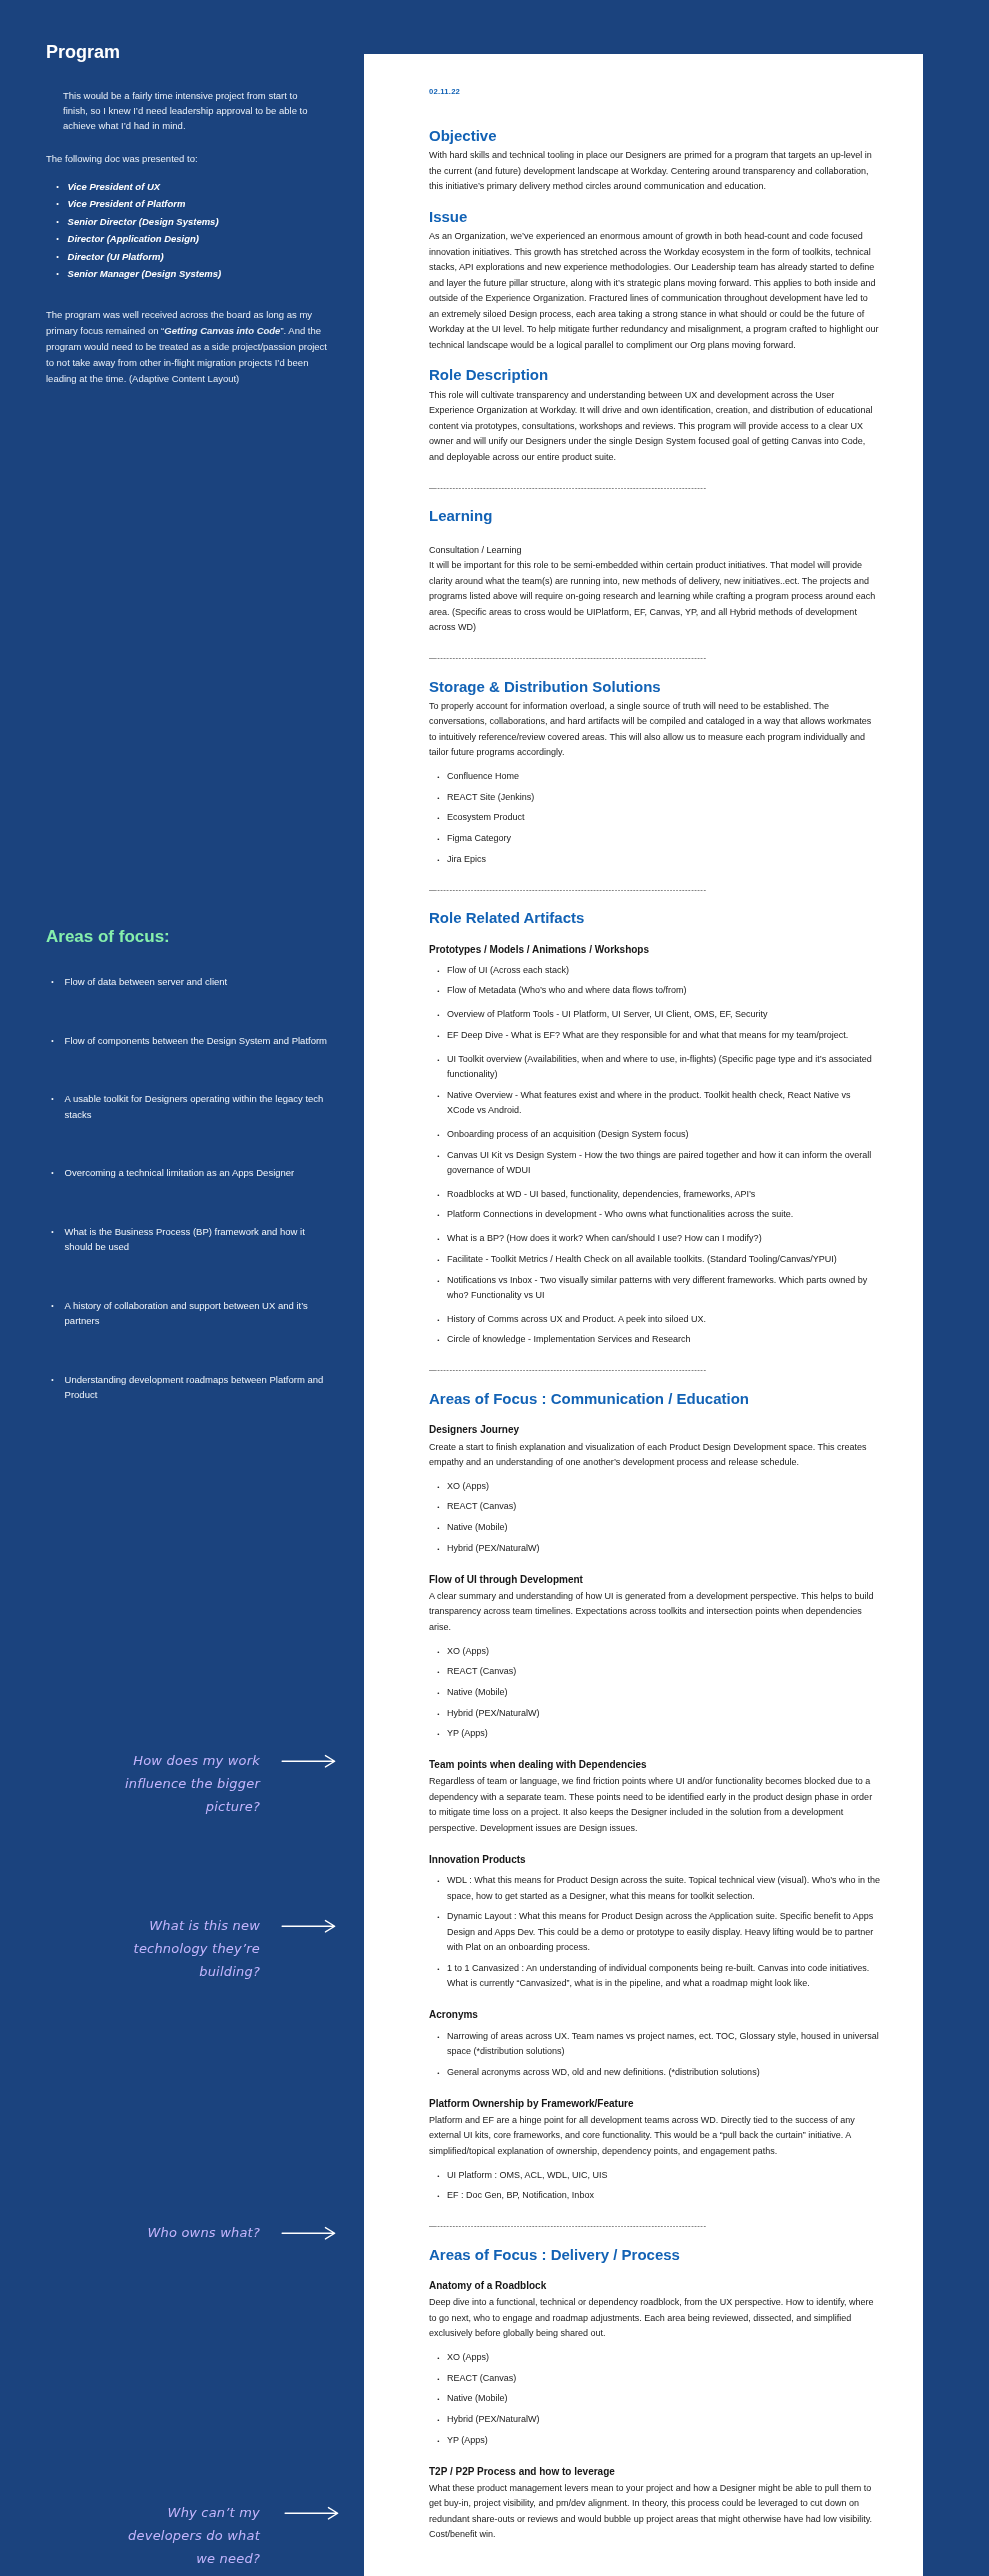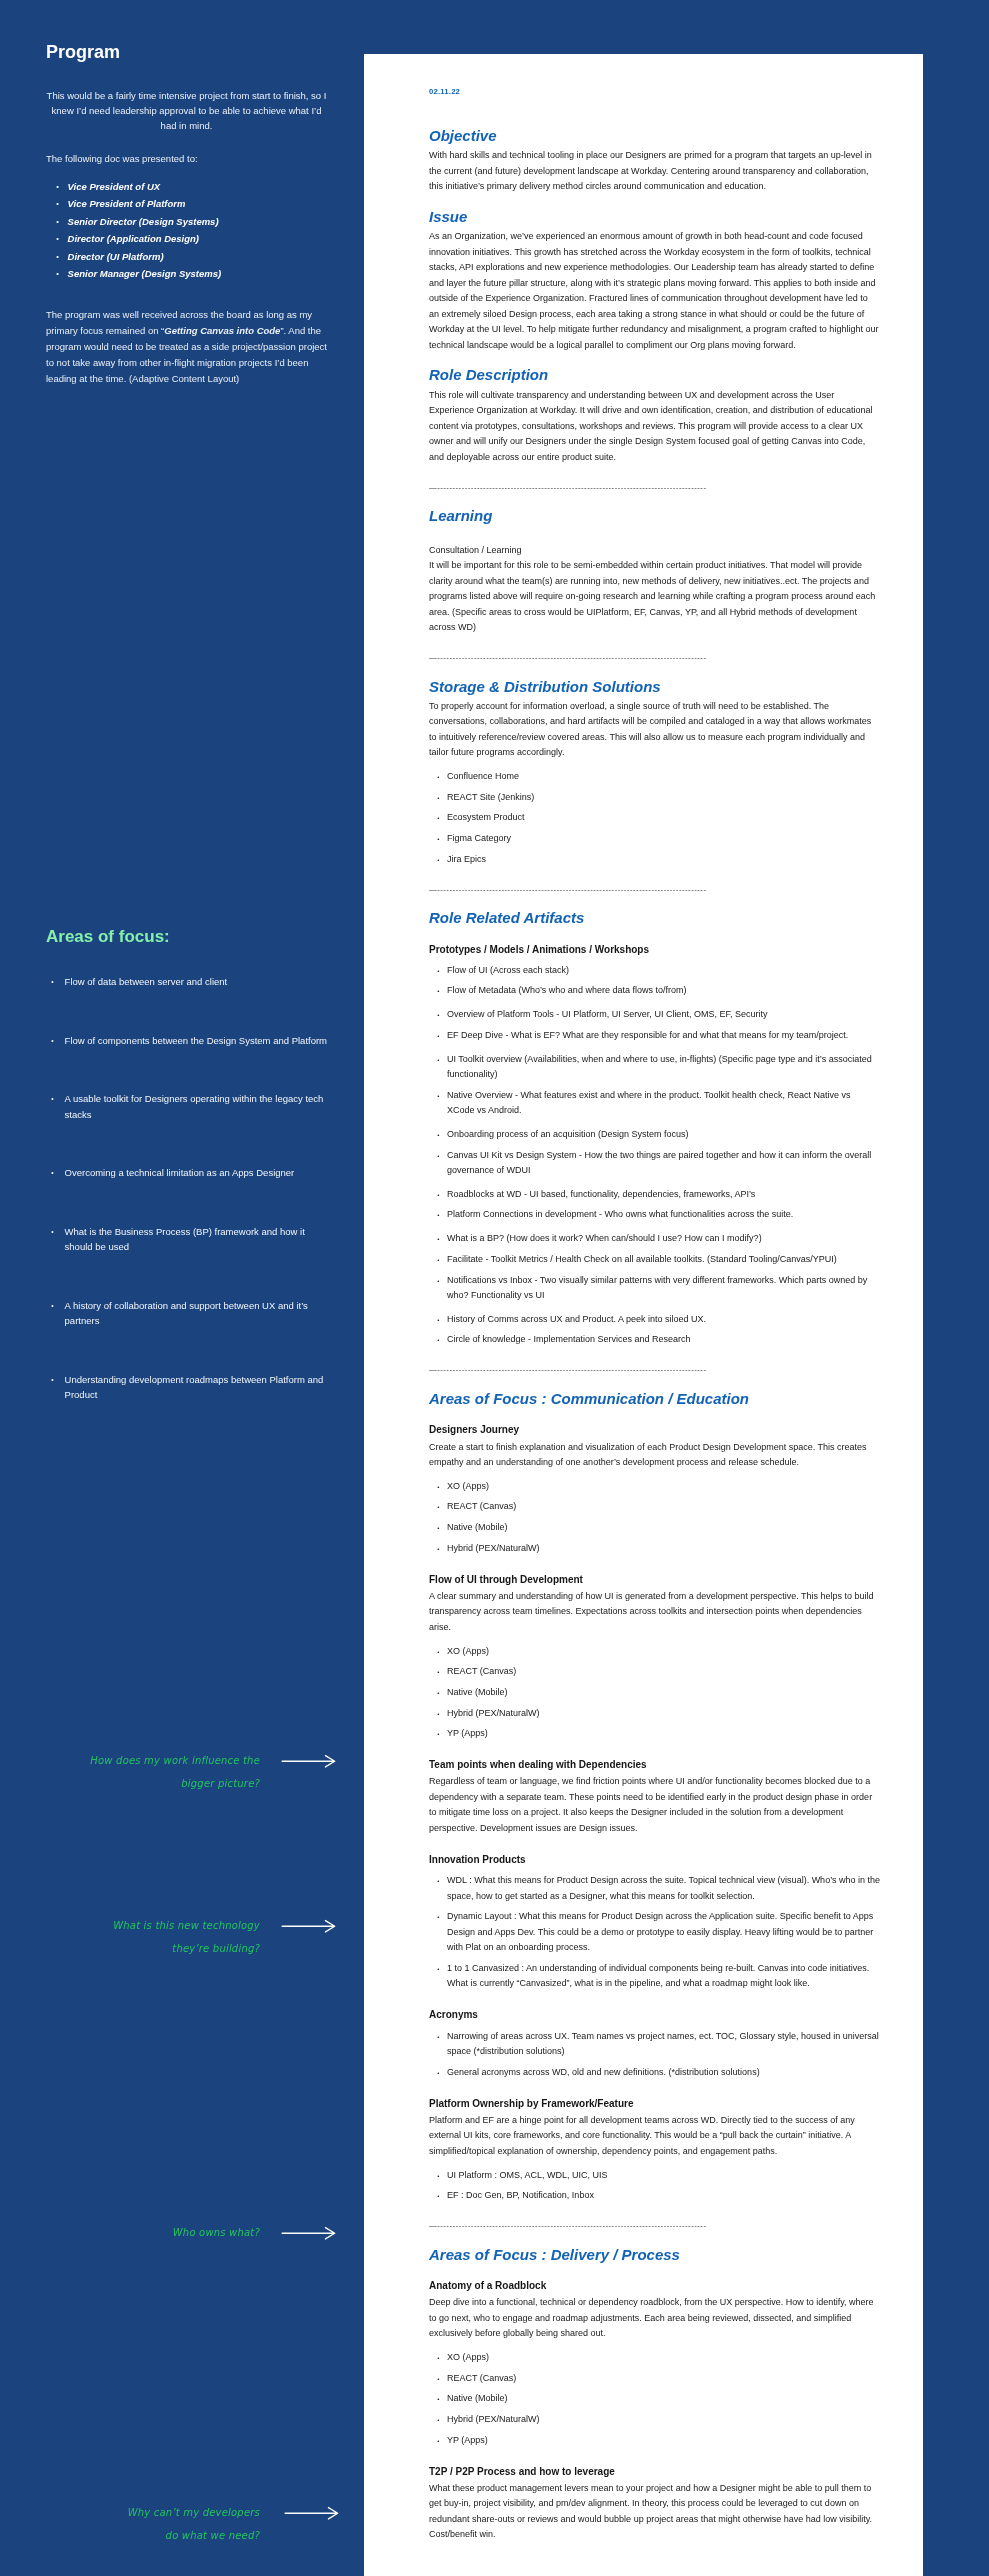--- a/index.html
+++ b/index.html
@@ -4,52 +4,52 @@
 <style>
   html,body{margin:0;padding:0;}
   body{
     width:989px;height:3353px;position:relative;overflow:hidden;
     background:#1B437E;
     font-family:"Liberation Sans",sans-serif;
   }
   
   .program{position:absolute;top:42px;left:46px;width:281px;color:#EAF0F8;}
   .program h1{font-size:18px;font-weight:700;color:#FFFFFF;margin:0 0 25px;}
-  .program .intro{font-size:9.5px;line-height:15px;margin:0;text-align:center;}
+  .program .intro{font-size:9.5px;line-height:15px;margin:17px;}
   .program .label{font-size:9.5px;line-height:15px;margin:17.5px 0 0;}
   .plist{list-style:none;margin:12.4px 0 0;padding:0 0 0 13.4px;font-style:italic;}
   .plist li{position:relative;font-size:9.5px;line-height:17.5px;font-weight:700;color:#fff;padding-left:8.2px;}
   .plist li::before{content:"\2022";position:absolute;left:-3.1px;top:0;font-size:7.2px;line-height:17.5px;font-weight:400;}
   .program .outcome{font-size:9.5px;line-height:16px;margin:24px 0 0;}
   .program .outcome em{font-weight:700;font-style:italic;}
 
   .areas{position:absolute;top:927px;left:46px;width:281px;color:#F2F6FB;}
   .areas h2{font-size:17px;font-weight:700;color:#86efac;margin:0 0 27px;}
   .alist{list-style:none;margin:0;padding:0 0 0 5.2px;}
   .alist li{position:relative;font-size:9.5px;line-height:15.5px;padding-left:13.4px;margin-bottom:43px;}
   .alist li::before{content:"\2022";position:absolute;left:0;top:0;font-size:6.7px;line-height:15.5px;}
 
   
-  .q{position:absolute;left:90px;width:170px;color:#22c55e;text-align:right;
-     font-family:"DejaVu Sans",sans-serif;font-style:italic;font-size:10px;line-height:23px;letter-spacing:0.2px;}
+  .q{position:absolute;left:90px;width:170px;color:#c4b5fd;text-align:right;
+     font-family:"DejaVu Sans",sans-serif;font-style:italic;font-size:13px;line-height:23px;letter-spacing:0.2px;}
   .q .arrow{position:absolute;top:3.6px;left:190px;}
   .q-0{top:1749px}
   .q-1{top:1914px}
   .q-2{top:2221px}
   .q-3{top:2501px;left:126px;width:134px}
   .q-3 .arrow,.q-4 .arrow,.q-5 .arrow{left:157px}
 
   
   .panel{
     position:absolute;left:364px;top:54px;width:559px;height:3161px;
     background:#FFFFFF;box-sizing:border-box;
     padding:15.5px 43px 0 65px;overflow:hidden;
   }
   .date{color:#1262B5;font-size:7.7px;font-weight:700;letter-spacing:0.2px;margin:17.5px 0 0;}
-  .dh{color:#1262B5;font-size:15px;font-weight:700;margin:13.4px 0 4.1px;font-style:italic;}
+  .dh{color:#1262B5;font-size:15px;font-weight:700;margin:13.4px 0 4.1px;}
   #doc-blocks > .dh:first-child{margin-top:31px;}
   .dsub{color:#161616;font-size:10px;font-weight:700;margin:17.5px 0 4.1px;}
   .dp{color:#202020;font-size:9px;line-height:15.5px;margin:0 0 4.1px;max-width:453px;}
   .dp.plabel{margin-bottom:0;margin-top:18.5px;}
   .dul{list-style:none;margin:8.2px 0 3.1px;padding:0 0 0 8.2px;max-width:444px;}
   .dul li{position:relative;color:#202020;font-size:9px;line-height:15.5px;padding-left:9.8px;margin-bottom:5.2px;}
   .dul li::before{content:"\2022";position:absolute;left:0;top:0;font-size:6.2px;line-height:15.5px;color:#202020;}
   .ddiv{color:#2E2E2E;font-size:7.7px;letter-spacing:0.5px;white-space:nowrap;overflow:hidden;width:281px;margin:17.5px 0 15.5px;}
 </style>
 </head>

